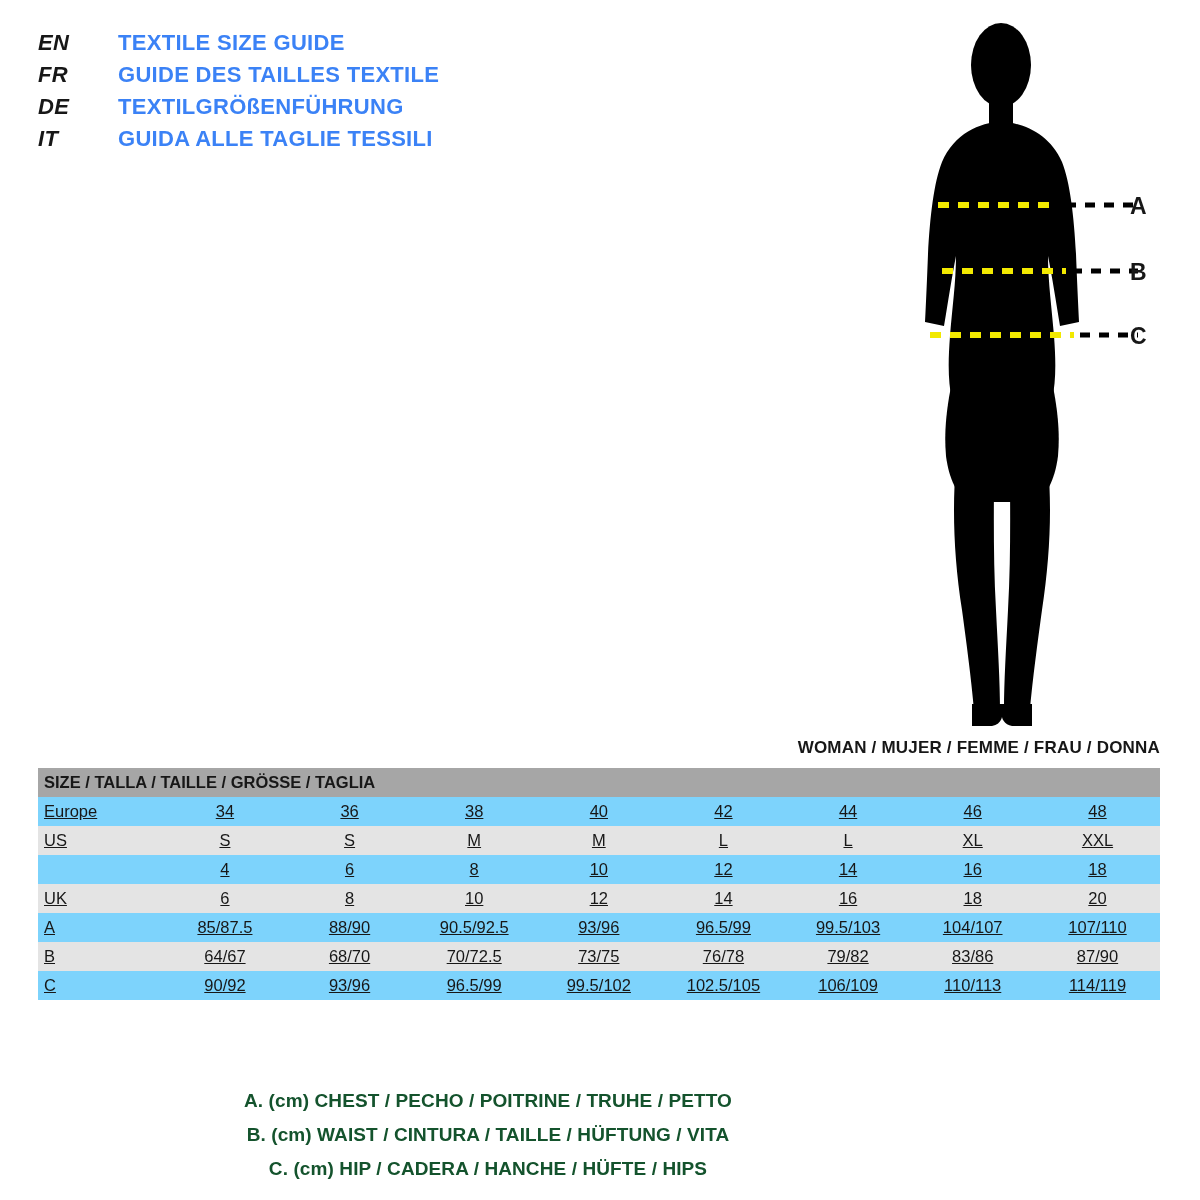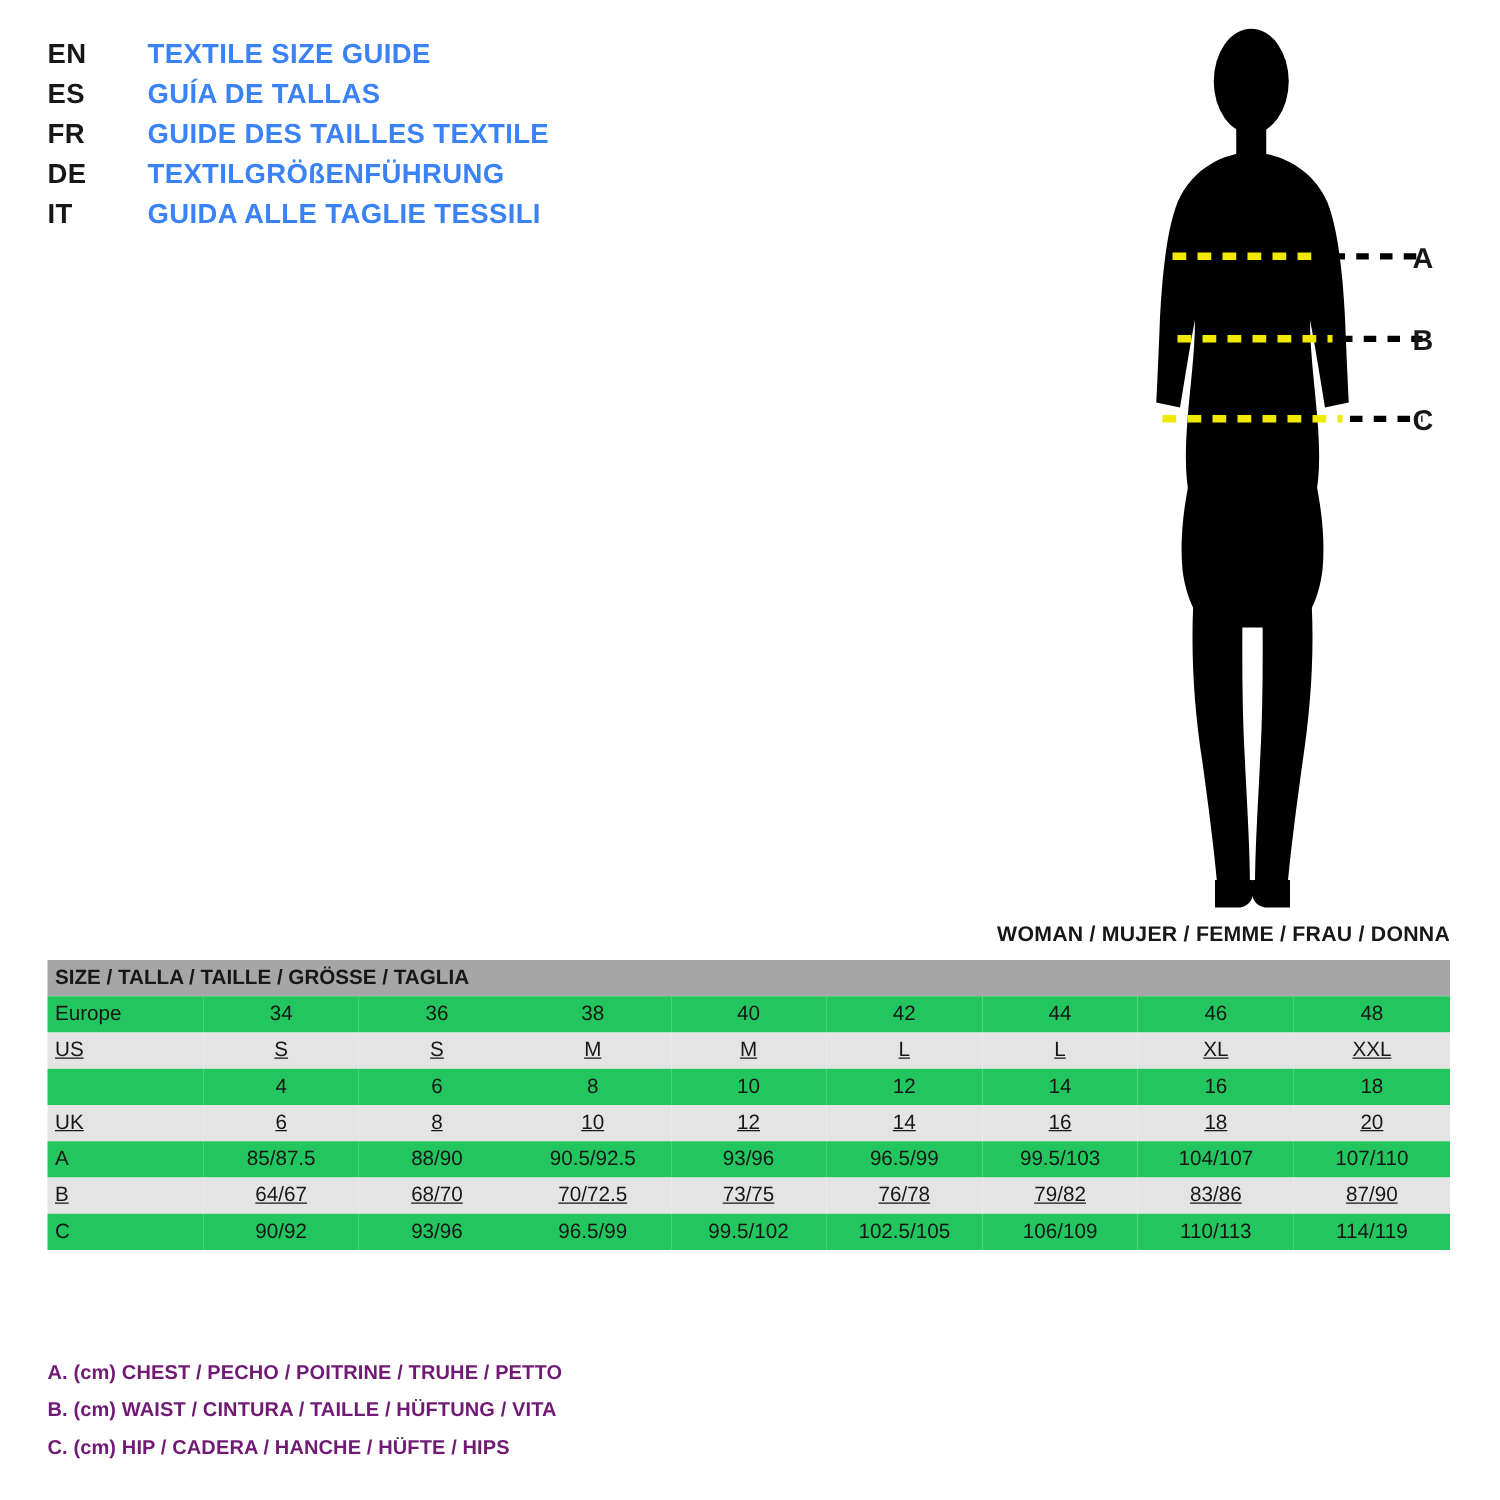--- a/index.html
+++ b/index.html
@@ -28,20 +28,21 @@
     align-items: baseline;
     height: 30px;
     margin-bottom: 2px;
   }
   .title-lang {
     width: 80px;
     font-size: 22px;
     font-weight: bold;
     letter-spacing: 0.3px;
     color: #171717;
+    font-style: italic;
   }
   .title-text {
     font-size: 22px;
     font-weight: bold;
     letter-spacing: 0.3px;
     color: #3b82f6;
     white-space: nowrap;
   }
 
   
@@ -97,49 +98,46 @@
     text-align: left;
     padding-left: 6px;
     width: 186px;
   }
   tr.header-row td {
     background: #a6a6a6;
     font-weight: bold;
     font-size: 16.5px;
   }
   tr.band-dark td { background: #e4e4e4; text-decoration: underline; }
-  tr.band-light td { background: #22c55e; }
+  tr.band-light td { background: #7dd3fc; text-decoration: underline; }
 
   
   #footnotes {
     position: absolute;
     left: 38px;
     top: 1090px;
     width: 900px;
   }
   .footnote {
-    font-size: 16px;
+    font-size: 19px;
     font-weight: bold;
     letter-spacing: 0.1px;
     margin-bottom: 12px;
-    color: #701a75;
+    color: #14532d;
     white-space: nowrap;
+    text-align: center;
   }
 </style>
 </head>
 <body>
 
 <div id="title-block">
   <div class="title-row">
     <div class="title-lang">EN</div>
     <div class="title-text">TEXTILE SIZE GUIDE</div>
-  </div>
-  <div class="title-row">
-    <div class="title-lang">ES</div>
-    <div class="title-text">GUÍA DE TALLAS</div>
   </div>
   <div class="title-row">
     <div class="title-lang">FR</div>
     <div class="title-text">GUIDE DES TAILLES TEXTILE</div>
   </div>
   <div class="title-row">
     <div class="title-lang">DE</div>
     <div class="title-text">TEXTILGRÖßENFÜHRUNG</div>
   </div>
   <div class="title-row">

